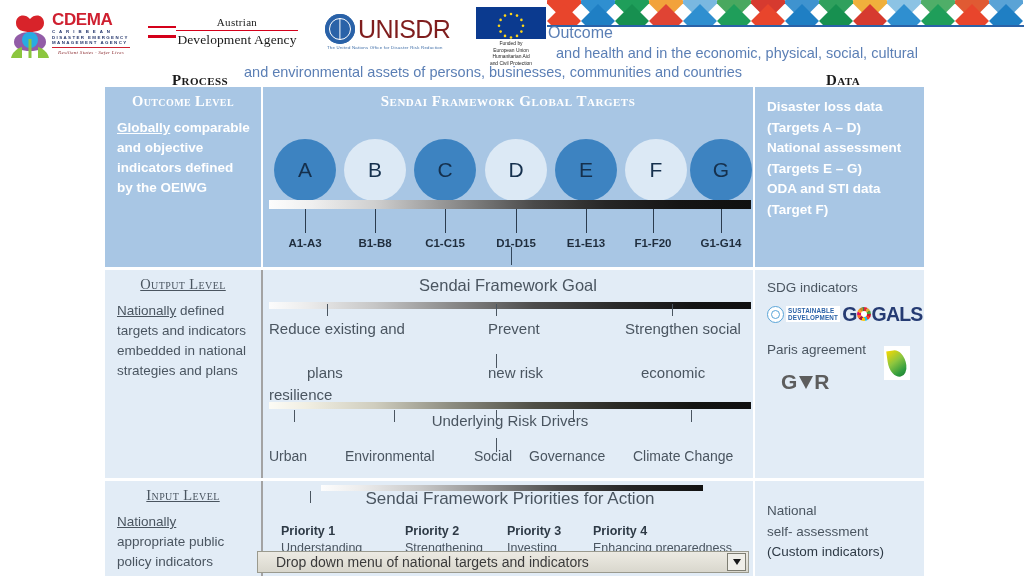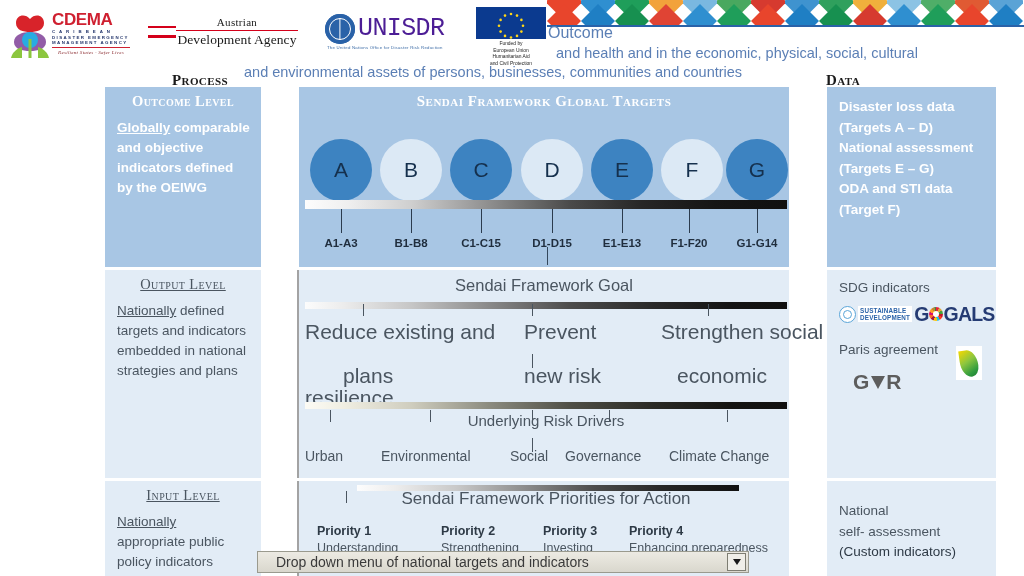--- a/index.html
+++ b/index.html
@@ -55,21 +55,21 @@
   }
   .un-globe::before {
     content:""; position:absolute; left:4px; top:4px; right:4px; bottom:4px;
     border-radius:50%; border:1.4px solid #ffffff;
   }
   .un-globe::after {
     content:""; position:absolute; left:50%; top:4px; bottom:4px; width:1.2px;
     background:#ffffff; transform:translateX(-50%);
   }
   .unisdr-word {
-    font-family:Liberation Mono, monospace; font-size:25px; color:#4c1d95;
+    font-family:Liberation Sans, sans-serif; font-size:25px; color:#7f1d1d;
     letter-spacing:-0.6px; margin-left:3px; line-height:26px;
   }
   .unisdr-sub {
     font-size:4.3px; color:#3a6aa5; letter-spacing:0.25px;
     margin-top:1px; margin-left:2px;
   }
 
   
   .eu { position:absolute; left:476px; top:7px; width:70px; }
   .eu-flag {
@@ -112,21 +112,21 @@
   .hdr {
     position:absolute; color:#1a1a1a; font-weight:bold;
     font-family:"Liberation Serif", serif;
     font-variant:small-caps; font-size:15px; letter-spacing:0.4px;
   }
   .hdr-process { left:172px; top:72px; }
   .hdr-data { left:826px; top:72px; }
 
   
   .grid { position:absolute; left:105px; top:87px; width:819px; height:489px; }
-  .band { position:absolute; left:0; width:819px; display:flex;gap:36px; }
+  .band { position:absolute; left:0; width:819px; display:flex; }
   .band-outcome { top:0; height:180px; }
   .band-output  { top:183px; height:208px; }
   .band-input   { top:394px; height:95px; }
 
   .cell-left   { width:156px; flex:0 0 156px; position:relative; }
   .cell-mid    { width:494px; flex:0 0 494px; position:relative; }
   .cell-right  { width:169px; flex:0 0 169px; position:relative; }
 
   
   .band-outcome .cell-left,
@@ -201,21 +201,21 @@
   }
   .gradbar2 {
     position:absolute; left:6px; top:32px; width:482px; height:7px;
     background:linear-gradient(to right,#fcfcfc 0%,#ececec 8%,#c6c6c6 22%,#8a8a8a 38%,#4c4c4c 55%,#2a2a2a 72%,#141414 88%,#101010 100%);
   }
   .gradbar3 {
     position:absolute; left:6px; top:132px; width:482px; height:7px;
     background:linear-gradient(to right,#fcfbf5 0%,#f0eee2 8%,#cfcdbe 22%,#8c8c80 38%,#4f4f46 55%,#2b2b26 72%,#141412 88%,#101010 100%);
   }
   .otxt {
-    position:absolute; color:#4a5560; font-size:21px; white-space:nowrap;
+    position:absolute; color:#4a5560; font-size:15px; white-space:nowrap;
     font-family:"Liberation Sans", sans-serif;
   }
   .urd-title {
     position:absolute; left:0; top:142px; width:494px; text-align:center;
     color:#4a5560; font-size:15px;
   }
   .drivers {
     position:absolute; left:0; top:178px; width:494px;
     display:flex; color:#4a5560; font-size:14px;
   }

